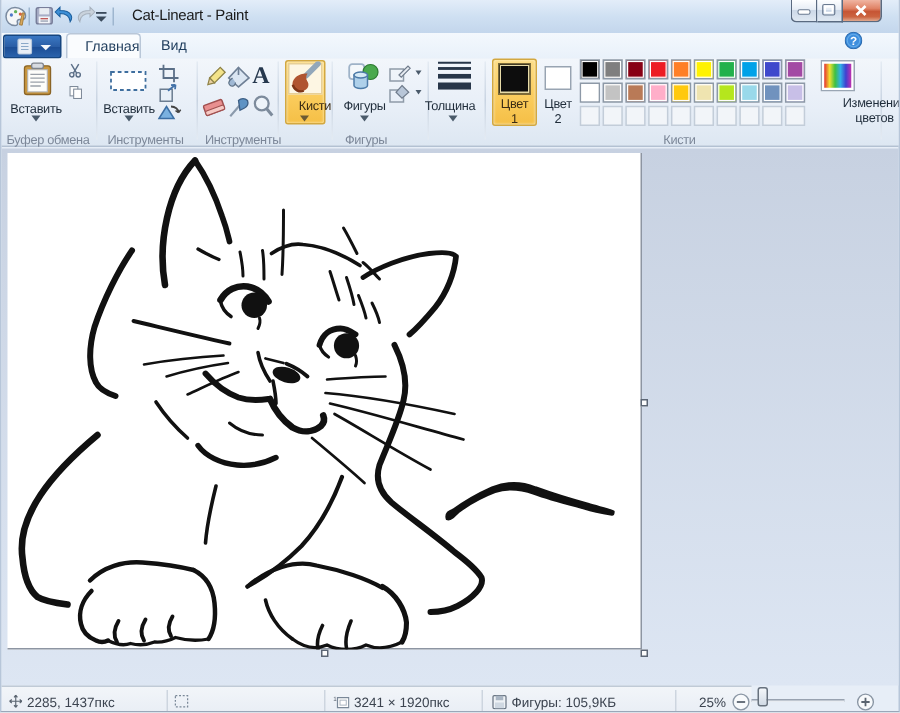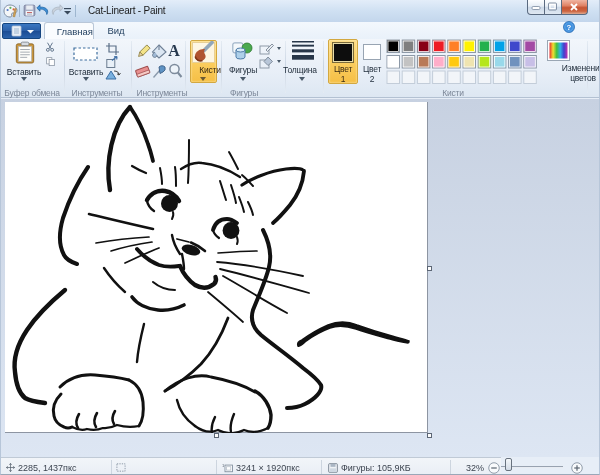--- a/index.html
+++ b/index.html
@@ -470,21 +470,21 @@
   </div>
 
   <div id="status">
     <div class="ssep" style="left:110px"></div>
     <div class="ssep" style="left:215px"></div>
     <div class="ssep" style="left:320px"></div>
     <div class="ssep" style="left:449px"></div>
     <div class="stext" style="left:17px">2285, 1437пкс</div>
     <div class="stext" style="left:235px">3241 × 1920пкс</div>
     <div class="stext" style="left:340px">Фигуры: 105,9КБ</div>
-    <div class="stext" style="left:465px">32%</div>
+    <div class="stext" style="left:465px">25%</div>
 
     <svg style="position:absolute;left:5px;top:5px" width="9" height="9" viewBox="0 0 12 12">
       <path d="M6,0.5 L6,11.5 M0.5,6 L11.5,6 M6,0.5 L4.5,2.5 M6,0.5 L7.5,2.5 M6,11.5 L4.5,9.5 M6,11.5 L7.5,9.5 M0.5,6 L2.5,4.5 M0.5,6 L2.5,7.5 M11.5,6 L9.5,4.5 M11.5,6 L9.5,7.5" stroke="#5a6470" stroke-width="1" fill="none"></path>
     </svg>
 
     <svg style="position:absolute;left:115px;top:5px" width="10" height="9" viewBox="0 0 12 11">
       <rect x="1" y="1" width="10" height="9" fill="none" stroke="#7a8898" stroke-width="1" stroke-dasharray="1.6 1.4"></rect>
     </svg>
 
     <svg style="position:absolute;left:221px;top:5px" width="11" height="10" viewBox="0 0 13 12">

